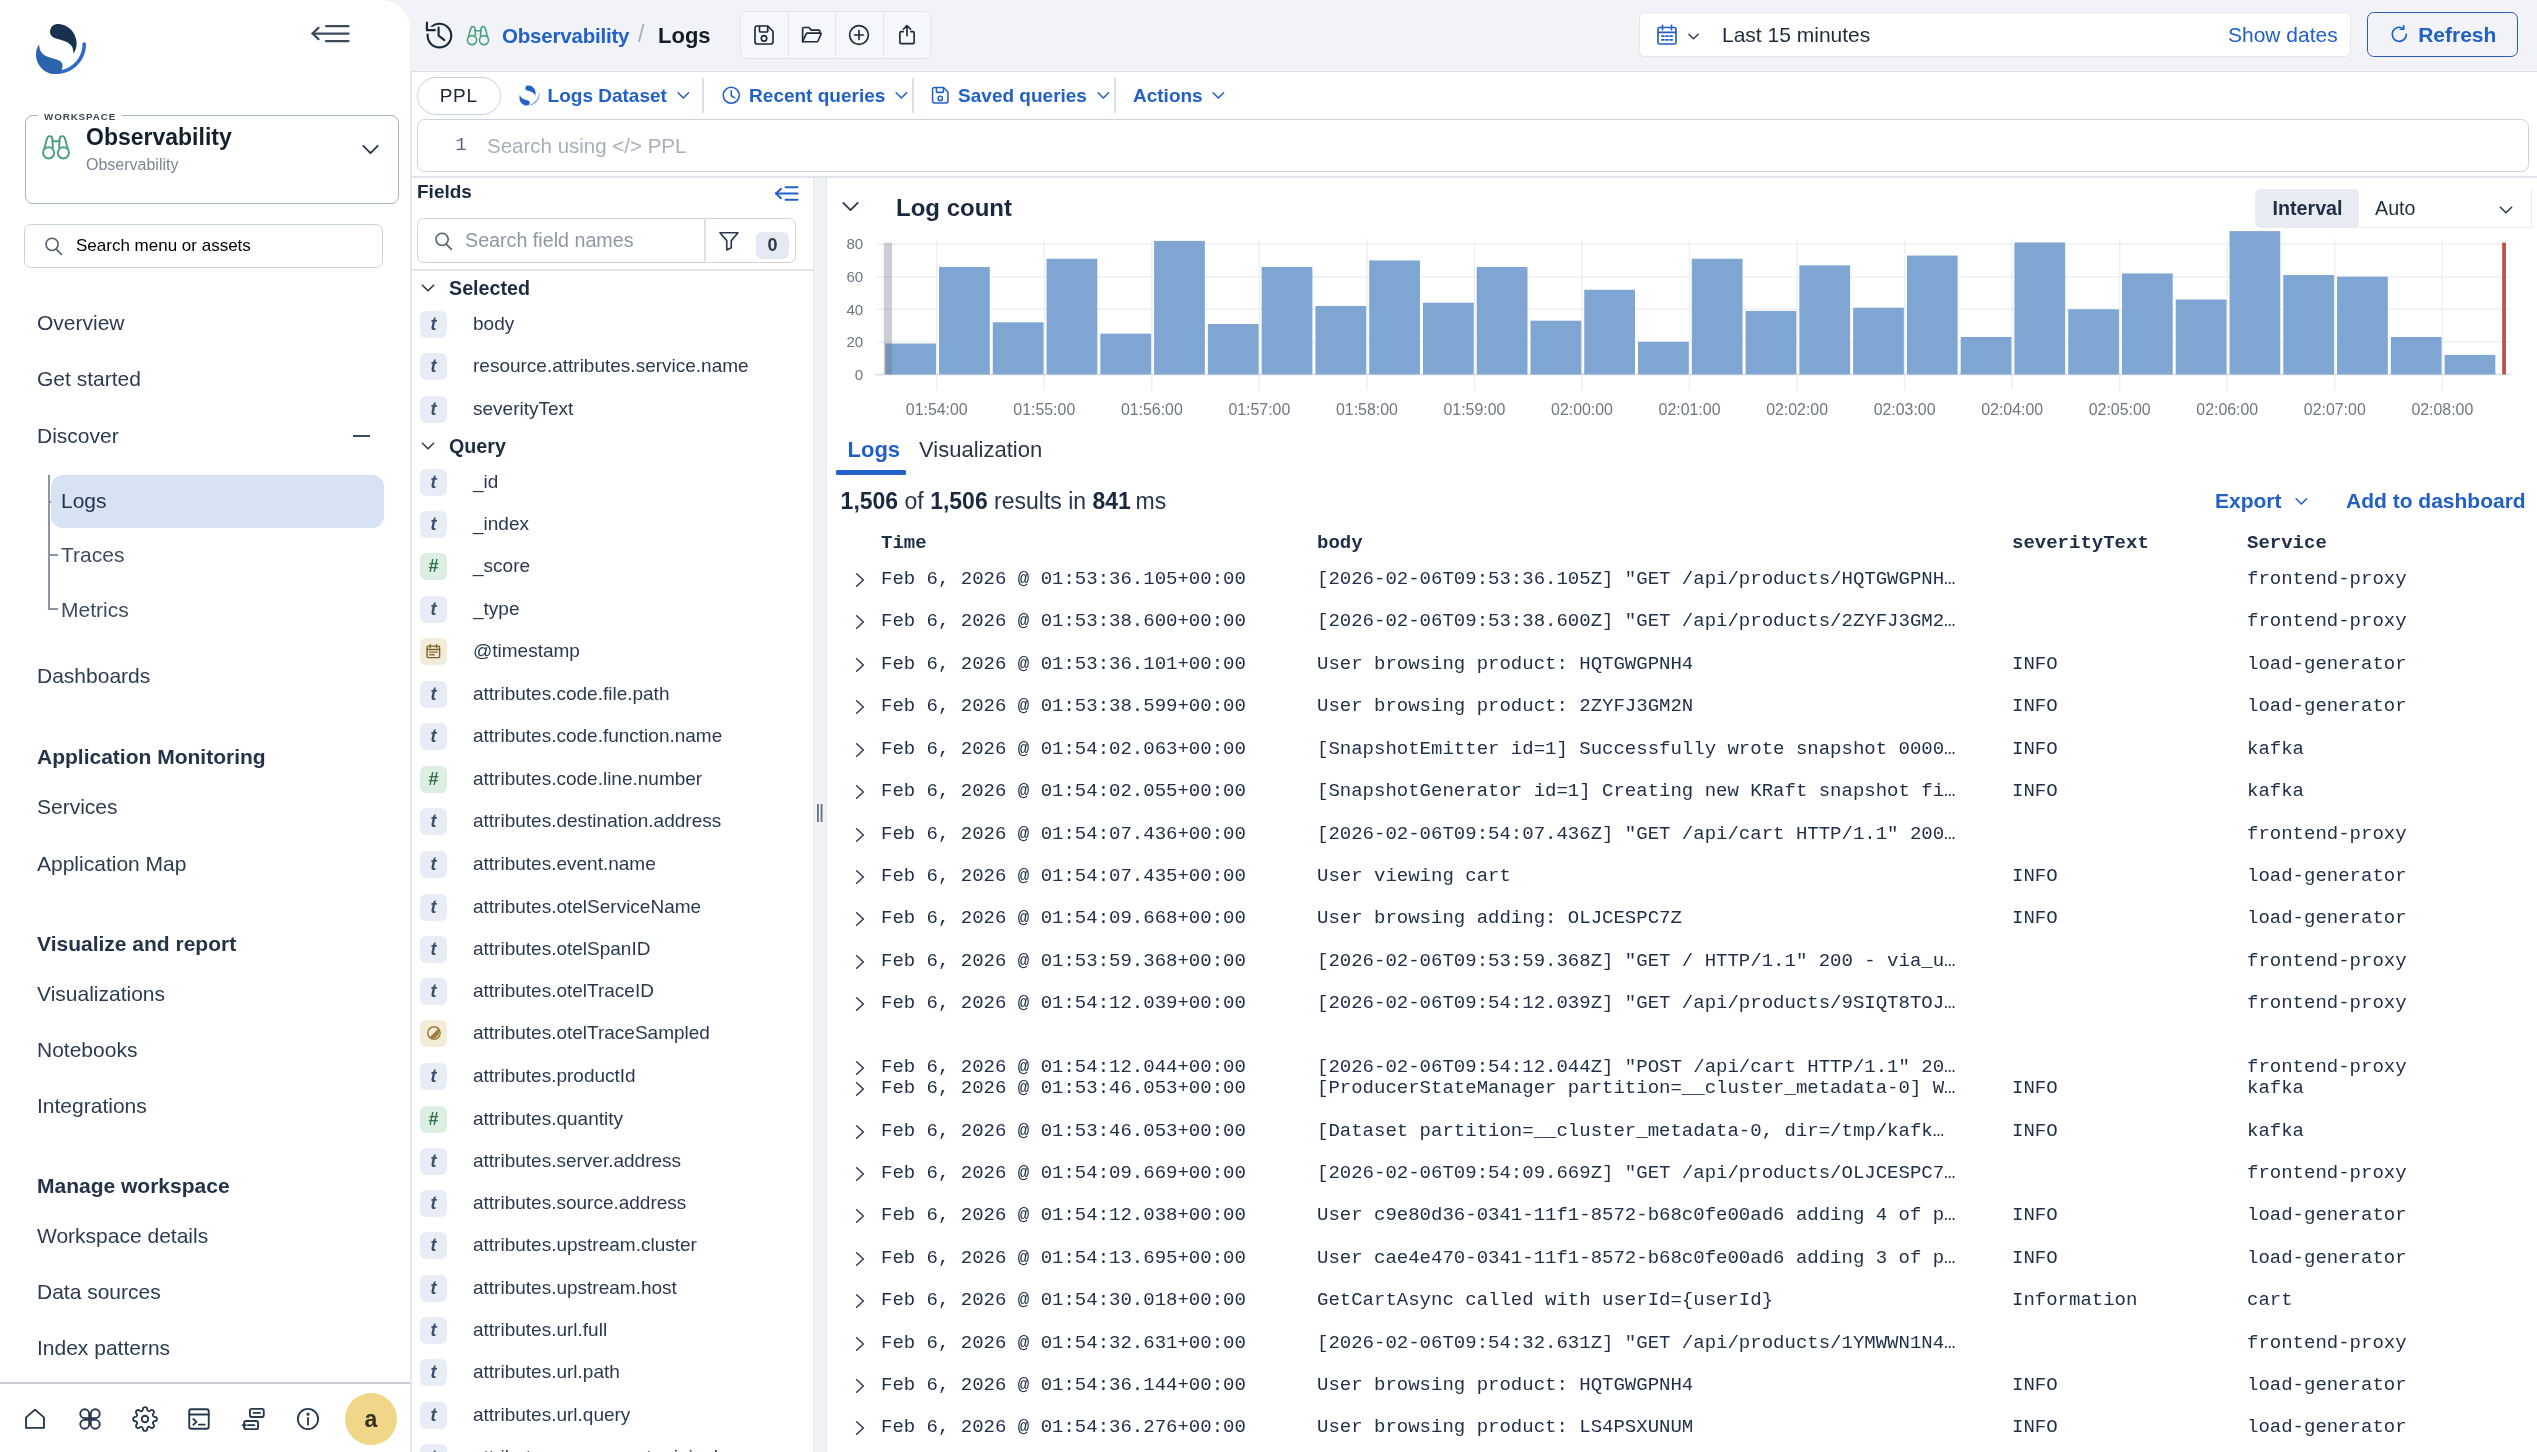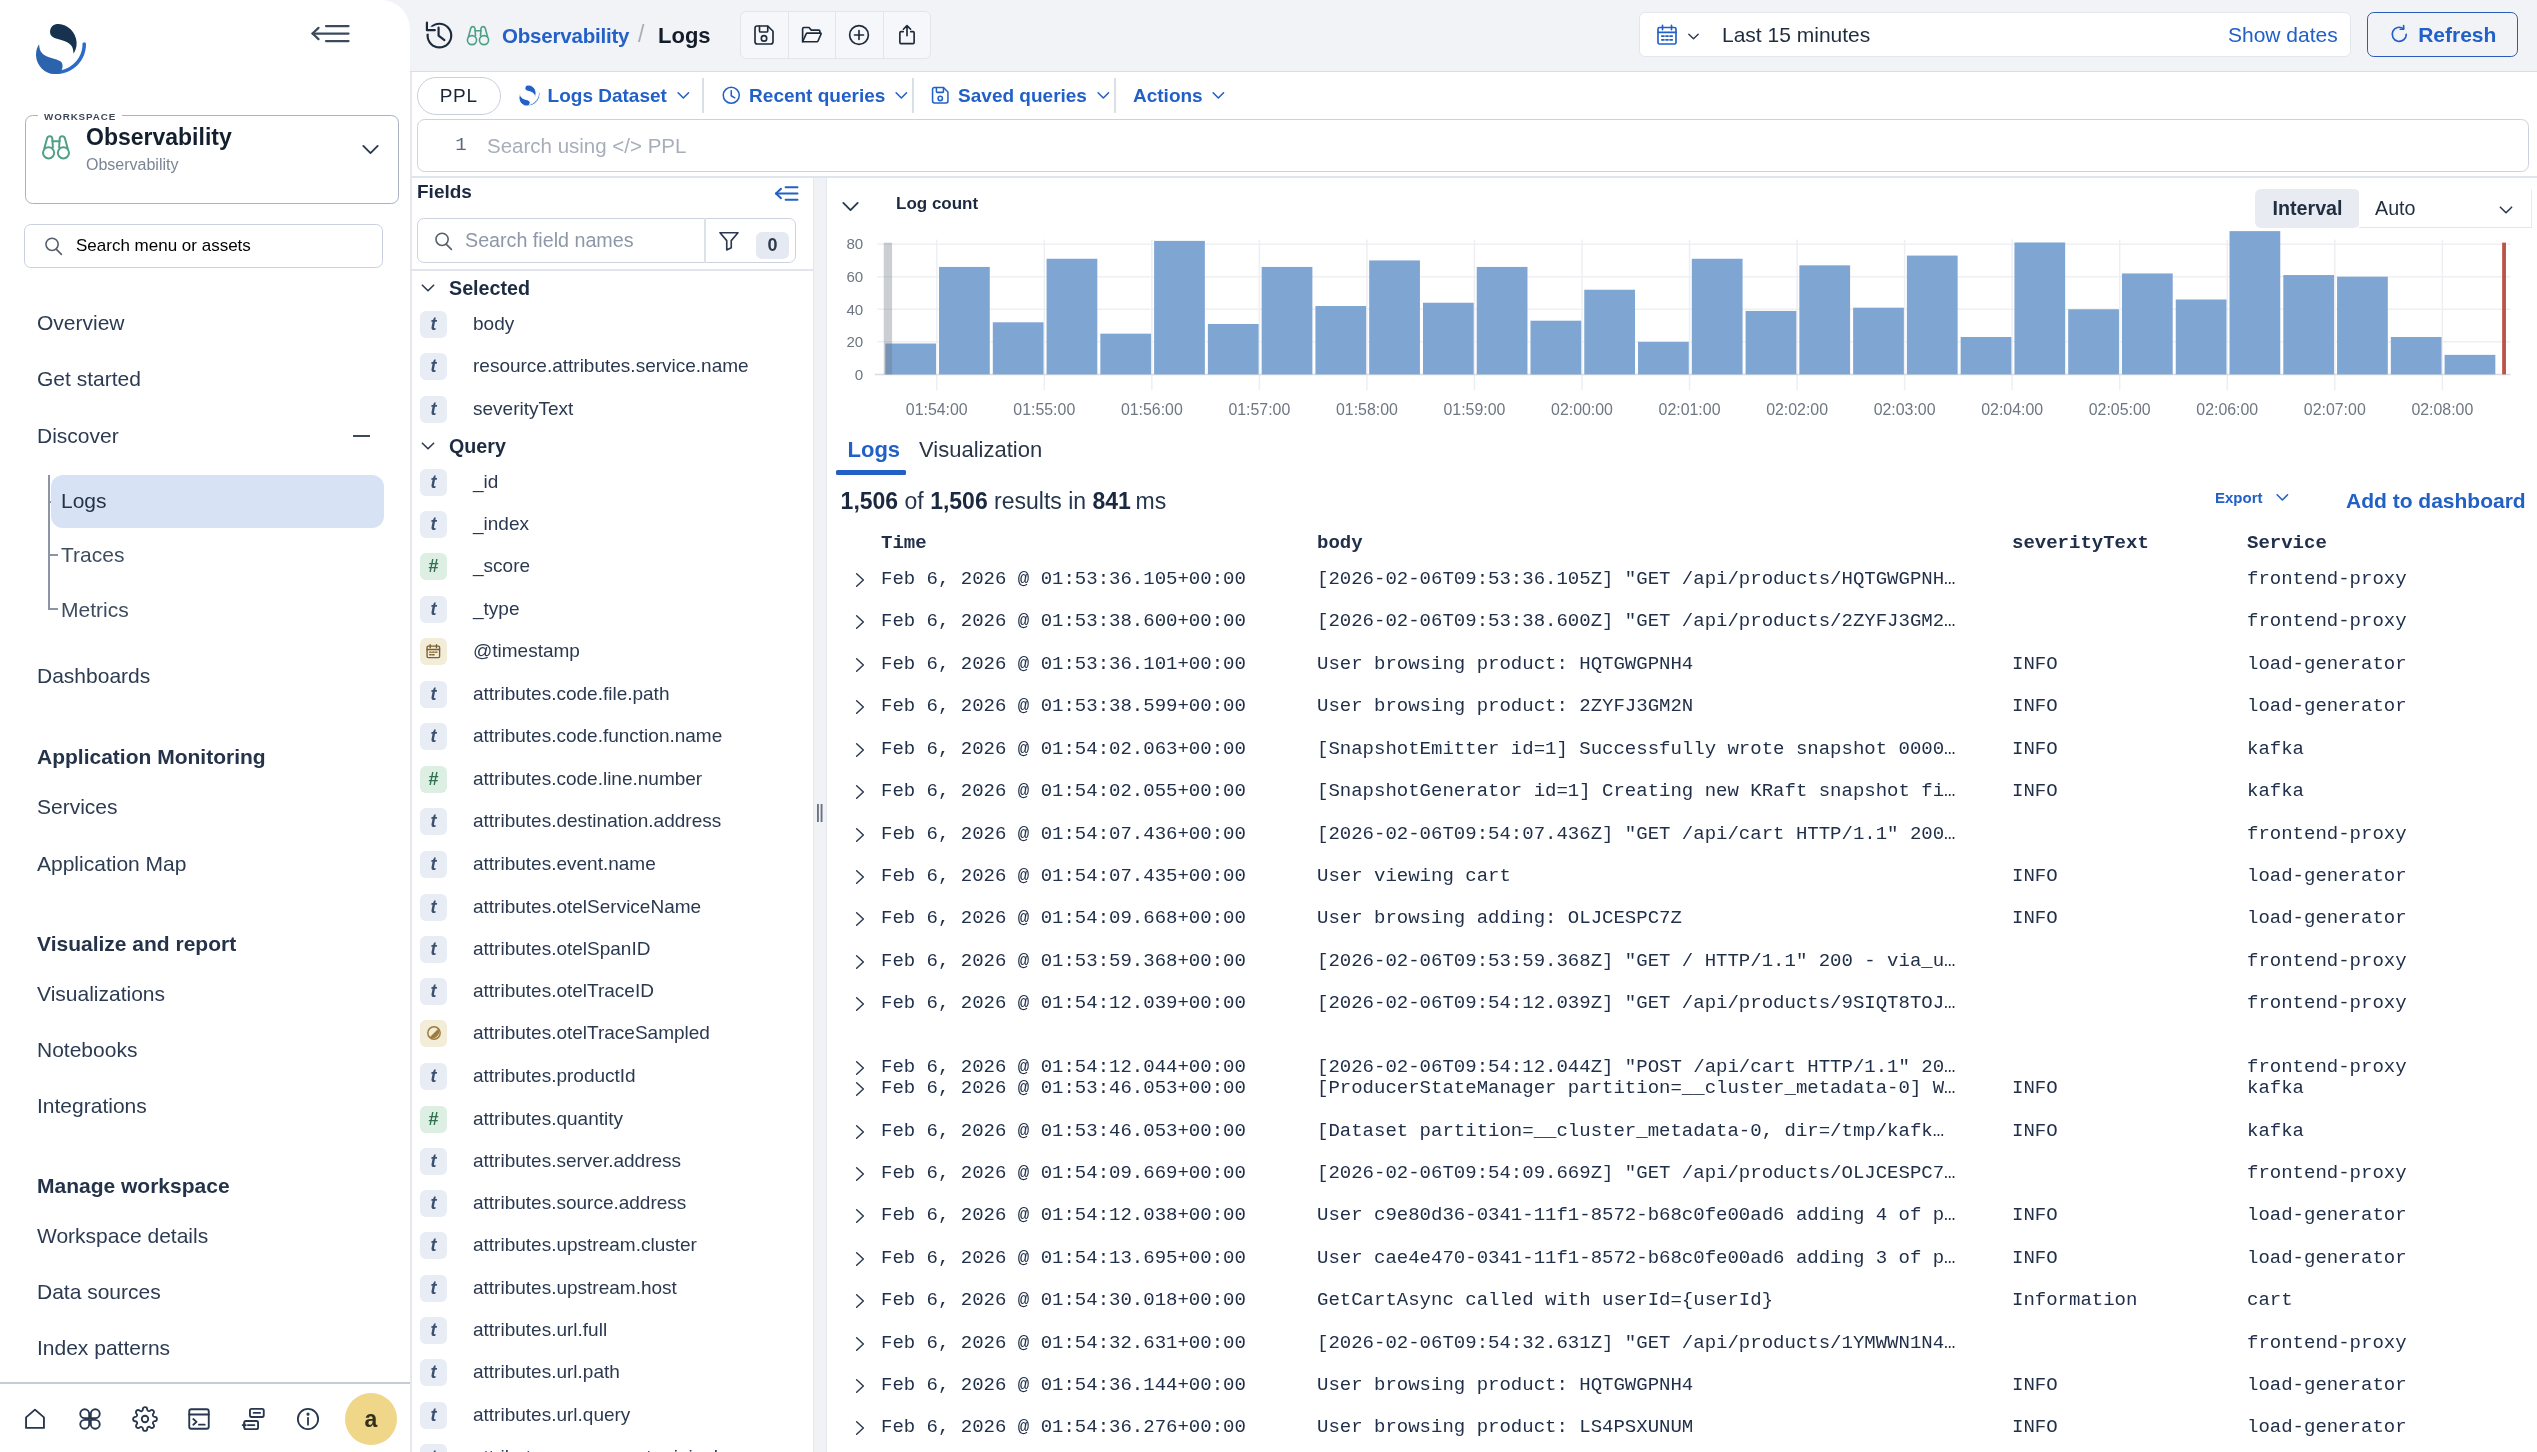--- a/index.html
+++ b/index.html
@@ -433,21 +433,21 @@
     </div>
   <div class="a frow" style="top:1442px">
       <span class="fb">t</span>
       <span class="fl">attributes.user_agent.original</span>
     </div>
 </div>
 <div class="a" id="chart" style="left:827px;top:178px;width:1710px;height:261px">
   <svg class="a" style="left:12px;top:17.4px" width="23" height="23" viewBox="0 0 32 32">
       <path class="ic" style="stroke:#2c3a4f;stroke-width:2.6" d="M6 11 L16 21 L26 11" fill="none" stroke-linecap="round" stroke-linejoin="round"></path>
     </svg>
-  <div class="a" style="left:69px;top:16px;font-size:17px;font-weight:bold;color:#1b2940">Log count</div>
+  <div class="a" style="left:69px;top:16px;font-size:24px;font-weight:bold;color:#1b2940">Log count</div>
   <div class="a" style="left:1428px;top:11.4px;width:105px;height:39px;background:#e8ecf2;border-radius:6px;text-align:center;line-height:39px;font-size:19.7px;font-weight:bold;color:#222f42">Interval</div>
   <div class="a" style="left:1532px;top:11.4px;width:173px;height:39px;background:#fff;border-bottom:1.5px solid #e2e6ed;border-right:1.5px solid #e8ecf1;font-size:19.7px;color:#222f42;line-height:38px;padding-left:16px">Auto</div>
   <svg class="a" style="left:1670px;top:23px" width="18" height="18" viewBox="0 0 32 32">
       <path d="M6 11 L16 21 L26 11" fill="none" stroke="#2c3a4f" stroke-width="2.8" stroke-linecap="round" stroke-linejoin="round"></path>
     </svg>
 </div>
 <svg class="a" style="left:833px;top:182px" width="1704" height="250" viewBox="0 0 2250 330">
     <line x1="58" y1="211.0" x2="2215" y2="211.0" stroke="#eef0f4" stroke-width="2"></line>
     <line x1="58" y1="168.0" x2="2215" y2="168.0" stroke="#eef0f4" stroke-width="2"></line>
     <line x1="58" y1="125.0" x2="2215" y2="125.0" stroke="#eef0f4" stroke-width="2"></line>
@@ -519,21 +519,21 @@
     <text x="1699" y="308" text-anchor="middle" font-size="21" fill="#6e7682" font-family="Liberation Sans">02:05:00</text>
     <text x="1841" y="308" text-anchor="middle" font-size="21" fill="#6e7682" font-family="Liberation Sans">02:06:00</text>
     <text x="1983" y="308" text-anchor="middle" font-size="21" fill="#6e7682" font-family="Liberation Sans">02:07:00</text>
     <text x="2125" y="308" text-anchor="middle" font-size="21" fill="#6e7682" font-family="Liberation Sans">02:08:00</text>
   </svg>
 <div class="a" id="results" style="left:827px;top:424px;width:1710px;height:1029px">
 <div class="a" style="left:20.5px;top:13px;font-size:22px;font-weight:600;color:#2160c7">Logs</div>
 <div class="a" style="left:9px;top:46px;width:70px;height:4.5px;background:#2160c7;border-radius:1.5px"></div>
 <div class="a" style="left:92px;top:13px;font-size:22px;color:#2a3547">Visualization</div>
 <div class="a" style="left:13.6px;top:64px;font-size:23px;color:#25354c"><b style="color:#1b2940">1,506</b> of <b style="color:#1b2940">1,506</b> results in <b style="color:#1b2940">841</b> ms</div>
-<div class="a" style="left:1388px;top:65px;font-size:15px;font-weight:600;color:#2160c7;display:flex;align-items:center;gap:11px">
+<div class="a" style="left:1388px;top:65px;font-size:21px;font-weight:600;color:#2160c7;display:flex;align-items:center;gap:11px">
       <span>Export</span>
       <svg width="16.7" height="16.7" viewBox="0 0 32 32">
         <path d="M6 11 L16 21 L26 11" fill="none" stroke="#2160c7" stroke-width="3" stroke-linecap="round" stroke-linejoin="round"></path>
       </svg>
     </div>
 <div class="a" style="left:1519px;top:65px;font-size:21px;font-weight:700;color:#2160c7">Add to dashboard</div>
 <div class="a" style="left:0;top:105px;width:1710px;height:30px;font-family:'Liberation Mono',monospace;font-size:19px;font-weight:bold;color:#20304a">
       <span style="position:absolute;left:54px;top:3px">Time</span>
       <span style="position:absolute;left:490px;top:3px">body</span>
       <span style="position:absolute;left:1185px;top:3px">severityText</span>

